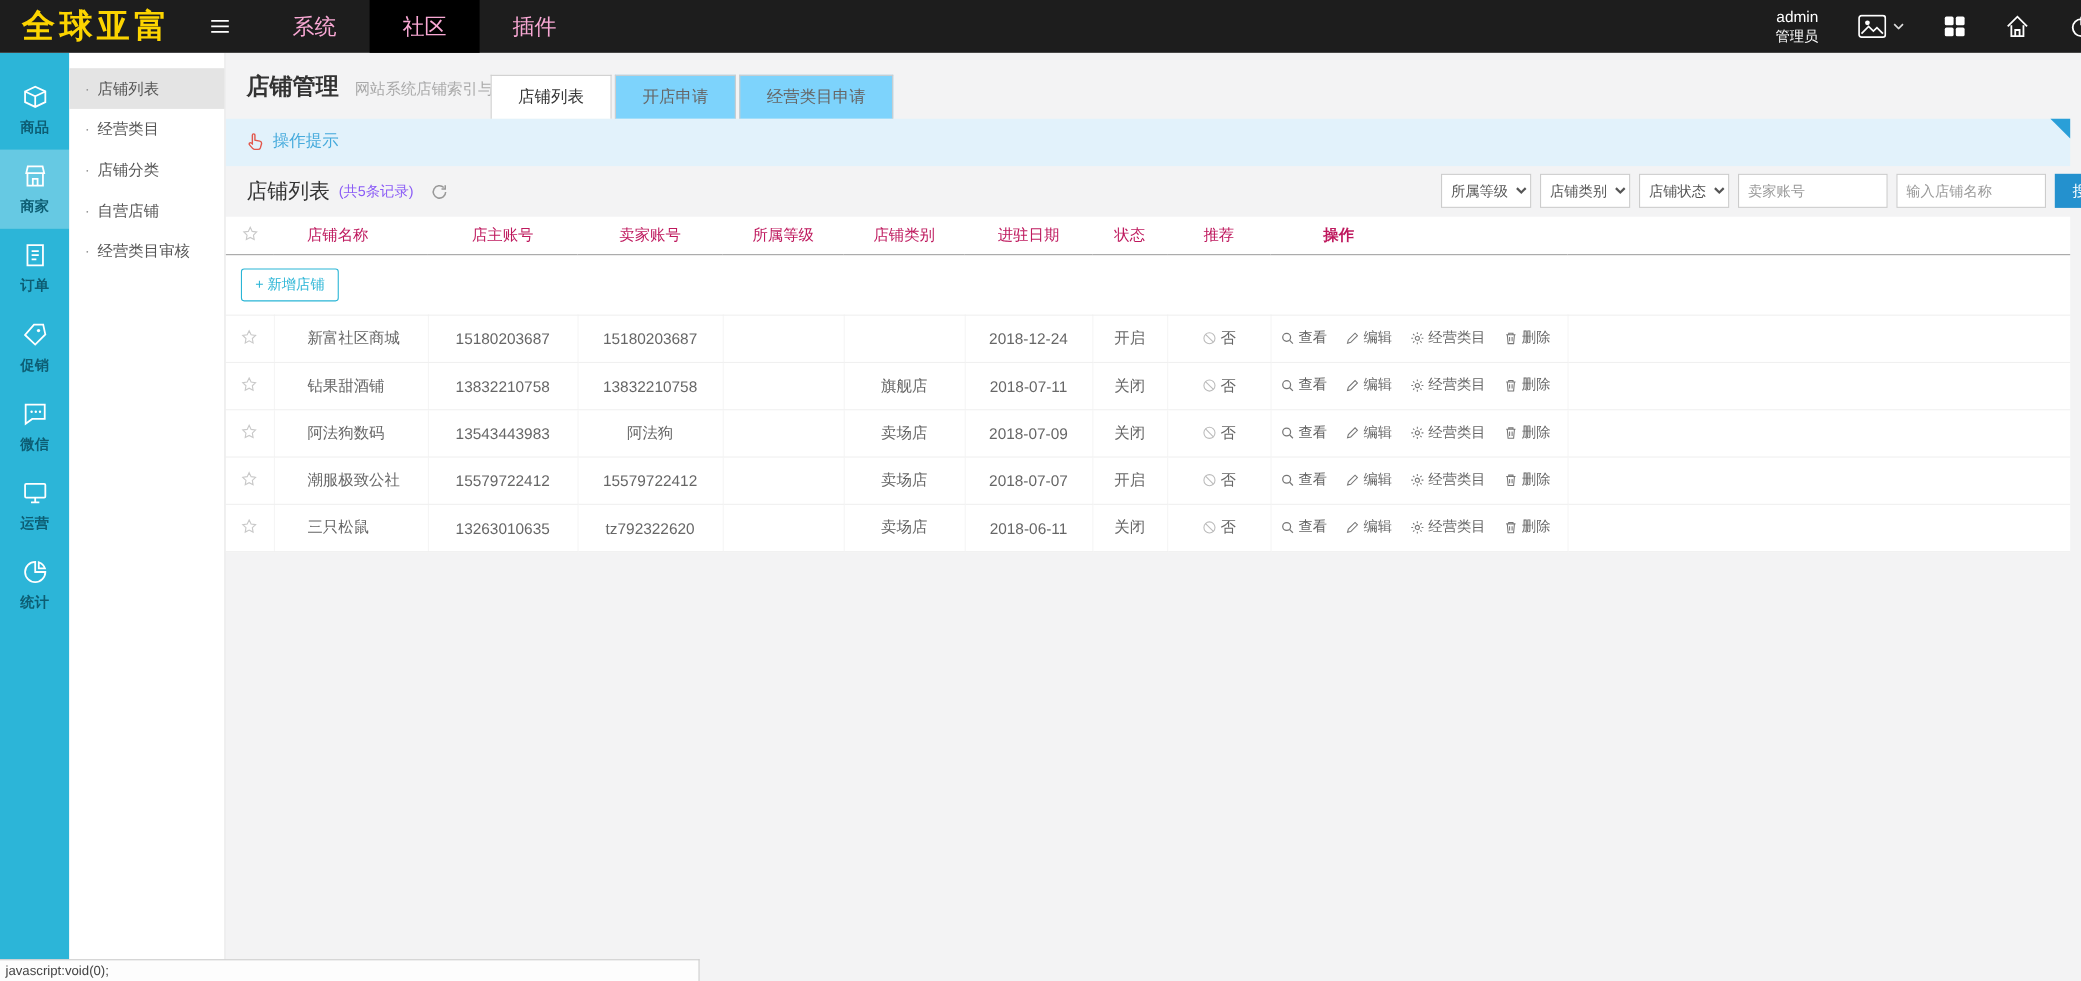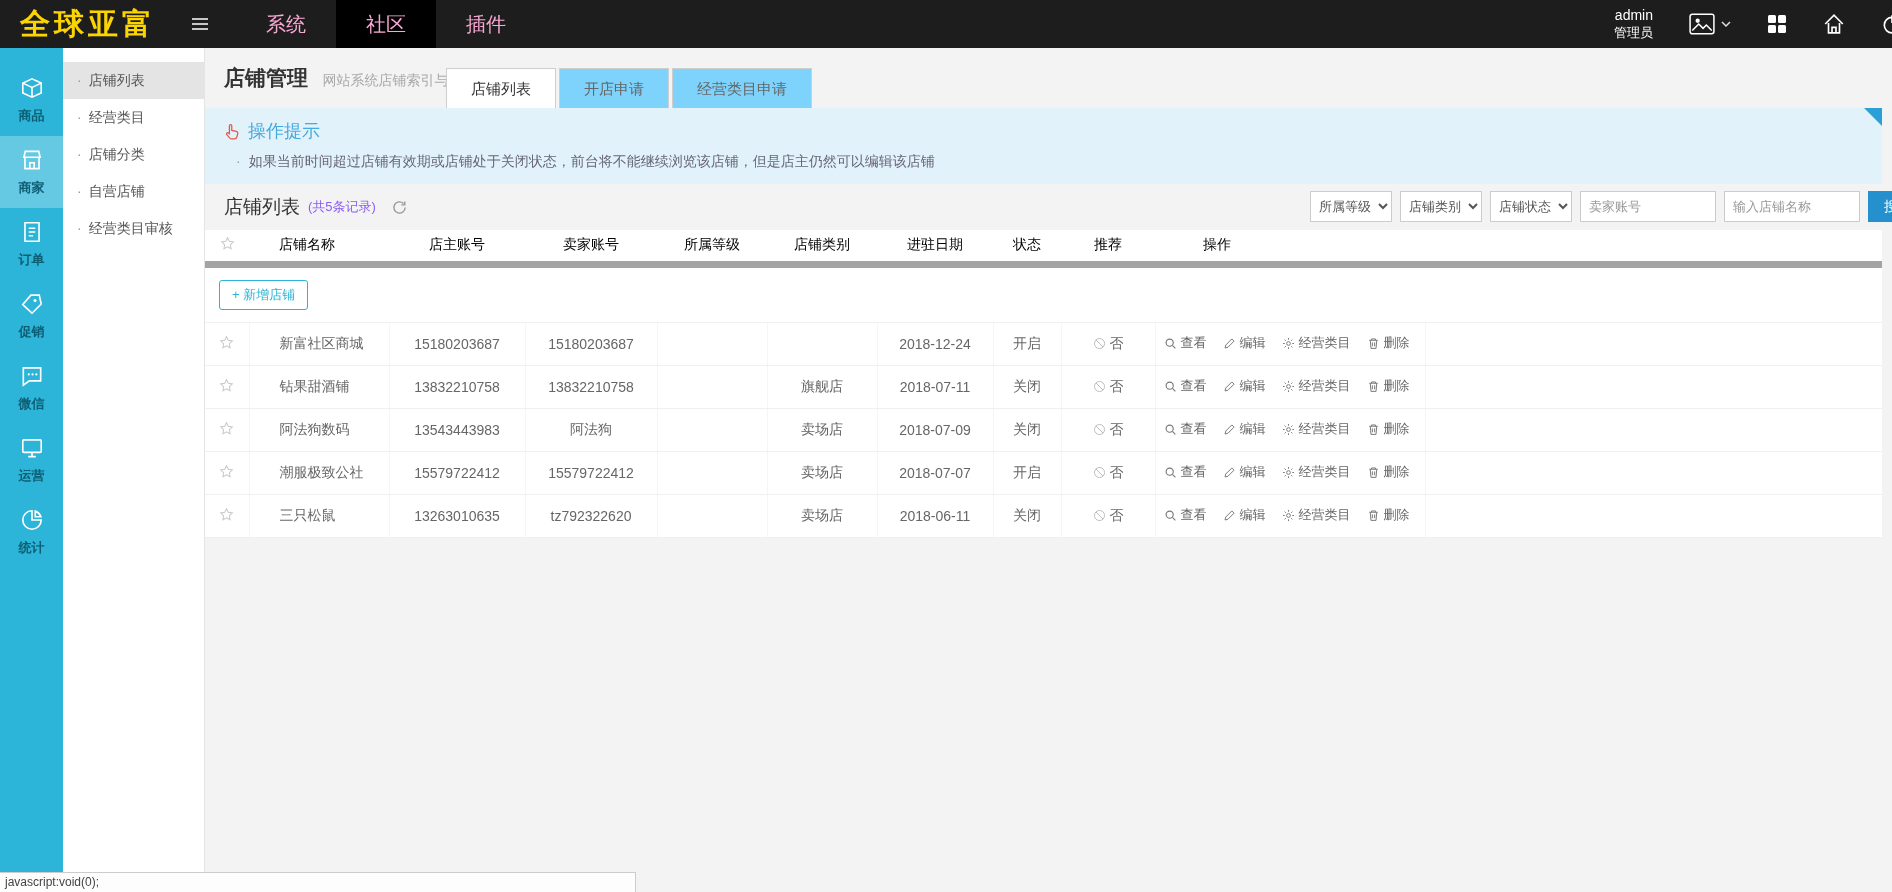--- a/index.html
+++ b/index.html
@@ -50,21 +50,21 @@
   .main { position:absolute; left:205px; top:48px; right:0; bottom:0; background:#f3f3f4; }
   .page-header { position:relative; height:60px; padding:16px 0 0 19px; }
   .page-title { display:inline; font-size:21px; color:#333; font-weight:bold; }
   .page-subtitle { font-size:14px; color:#a9a9a9; margin-left:10px; }
   .tabs { position:absolute; left:241px; bottom:0; display:flex; }
   .tab { height:40px; line-height:40px; padding:0 24px; font-size:15px; color:#666;
     background:#7dd3fc; border:1px solid #cecece; border-bottom:none; margin-right:3px; cursor:pointer; }
   .tab.active { background:#fff; color:#333; }
 
   .tip-box { position:relative; margin-right:10px; background:#e2f2fb; padding:11px 0 13px 19px; }
-  .tip-title-row { display:flex; align-items:center; gap:7px; color:#45aadc; font-size:18px; }
+  .tip-title-row { display:flex; align-items:center; gap:7px; color:#45aadc; font-size:15px; }
   .tip-hand { width:17px; height:17px; color:#e2574c; }
   .tip-line { margin-top:10px; color:#667; font-size:14px; padding-left:12px; }
   .tip-line::before { content:"·"; color:#999; margin-right:8px; }
   .tip-corner { position:absolute; right:0; top:0; width:0; height:0;
     border-top:18px solid #2a9fd8; border-left:18px solid transparent; cursor:pointer; }
 
   .list-bar { position:relative; height:46px; display:flex; align-items:center; padding-left:19px; }
   .list-title { font-size:19px; color:#333; }
   .list-count { font-size:13px; color:#8b5cf6; margin-left:8px; }
   .refresh-btn { width:15px; height:15px; color:#999; margin-left:16px; cursor:pointer; }
@@ -72,24 +72,24 @@
   .filter-select { height:31px; font-size:13px; color:#555; border:1px solid #ccc; background:#fff;
     padding:0 4px; cursor:pointer; }
   .filter-input { height:31px; width:136px; border:1px solid #ccc; background:#fff; padding:0 8px;
     font-size:13px; color:#333; }
   .filter-input::placeholder { color:#999; }
   .search-btn { height:31px; width:60px; background:#2491ce; color:#fff; border:none; font-size:14px; cursor:pointer; }
 
   
   .table-card { background:#fff; margin-right:10px; }
   table { width:100%; border-collapse:collapse; table-layout:fixed; }
-  th { height:34px; font-size:14px; font-weight:normal; color:#000000; text-align:center;
-    border-bottom:7px solid #a3a3a3; }
+  th { height:34px; font-size:14px; font-weight:normal; color:#be185d; text-align:center;
+    border-bottom:1px solid #a3a3a3; }
   th.left-name { text-align:left; padding-left:30px; }
-  th.left-actions { text-align:left; padding-left:48px; }
+  th.left-actions { text-align:left; padding-left:48px;font-weight:bold; }
   .head-star, .row-star { color:#c9c9c9; }
   .add-row td { padding:12px 0 12px 14px; border-bottom:1px solid #f0f0f0; text-align:left; }
   .add-btn { color:#2ab5d6; border:1px solid #2ab5d6; background:#fff; font-size:13px; height:30px;
     padding:0 12px; border-radius:3px; cursor:pointer; }
   td { height:43px; font-size:14px; color:#666; text-align:center;
     border-bottom:1px solid #f0f0f0; border-right:1px solid #f5f5f5; overflow:hidden; white-space:nowrap; }
   td:last-child { border-right:none; }
   td.col-name { text-align:left; padding-left:30px; }
   td.col-star .icon { width:15px; height:15px; cursor:pointer; }
   td.col-rec .icon { width:13px; height:13px; color:#bbb; vertical-align:-2px; margin-right:4px; }
@@ -247,21 +247,20 @@
 
   <div class="tip-box">
     <div class="tip-title-row">
       <span class="icon tip-hand">
           <svg viewBox="0 0 16 16">
             <path d="M6.2 1.6c.7 0 1.1.5 1.1 1.1V7l4.2.8c.9.2 1.5.9 1.5 1.8 0 .2 0 .5-.1.7l-.9 3.1c-.3.9-1 1.5-2 1.5H7.1c-.6 0-1.2-.3-1.6-.7L2.7 11c-.4-.4-.4-1.1 0-1.5.4-.4 1-.5 1.5-.1l.9.7V2.7c0-.6.4-1.1 1.1-1.1z" fill="none" stroke="currentColor" stroke-width="1.2"></path>
           </svg>
         </span>
       <span>操作提示</span>
     </div>
-    <div class="tip-line">如果当前时间超过店铺有效期或店铺处于关闭状态，前台将不能继续浏览该店铺，但是店主仍然可以编辑该店铺</div>
     <div class="tip-corner"></div>
   </div>
 
   <div class="list-bar">
     <span class="list-title">店铺列表</span>
     <span class="list-count">(共5条记录)</span>
     <span class="icon refresh-btn">
         <svg viewBox="0 0 16 16">
           <path d="M14 8a6 6 0 1 1-1.8-4.3" fill="none" stroke="currentColor" stroke-width="1.5"></path>
           <path d="M13.6 1.6v3.6H10" fill="none" stroke="currentColor" stroke-width="1.5"></path>

